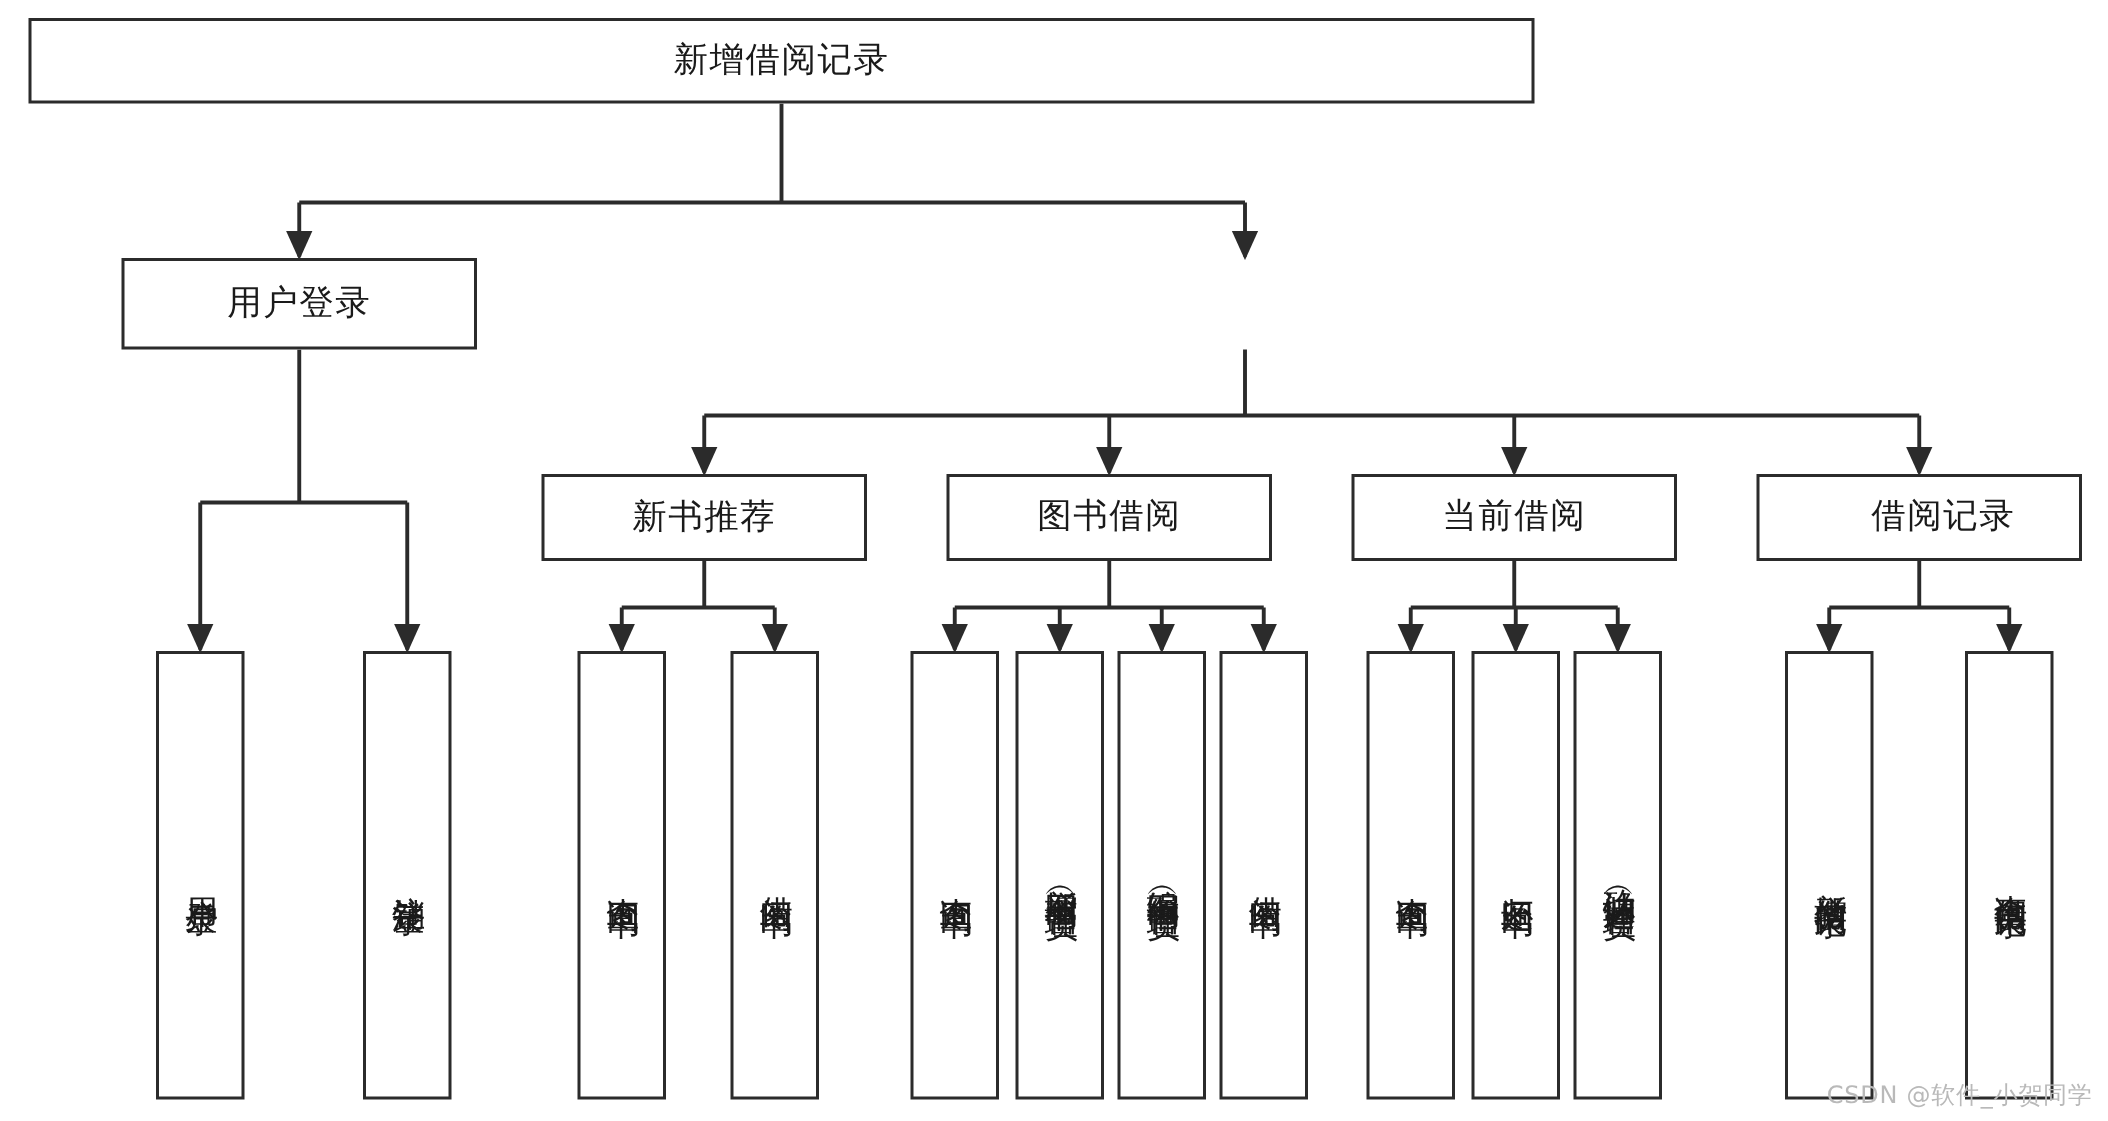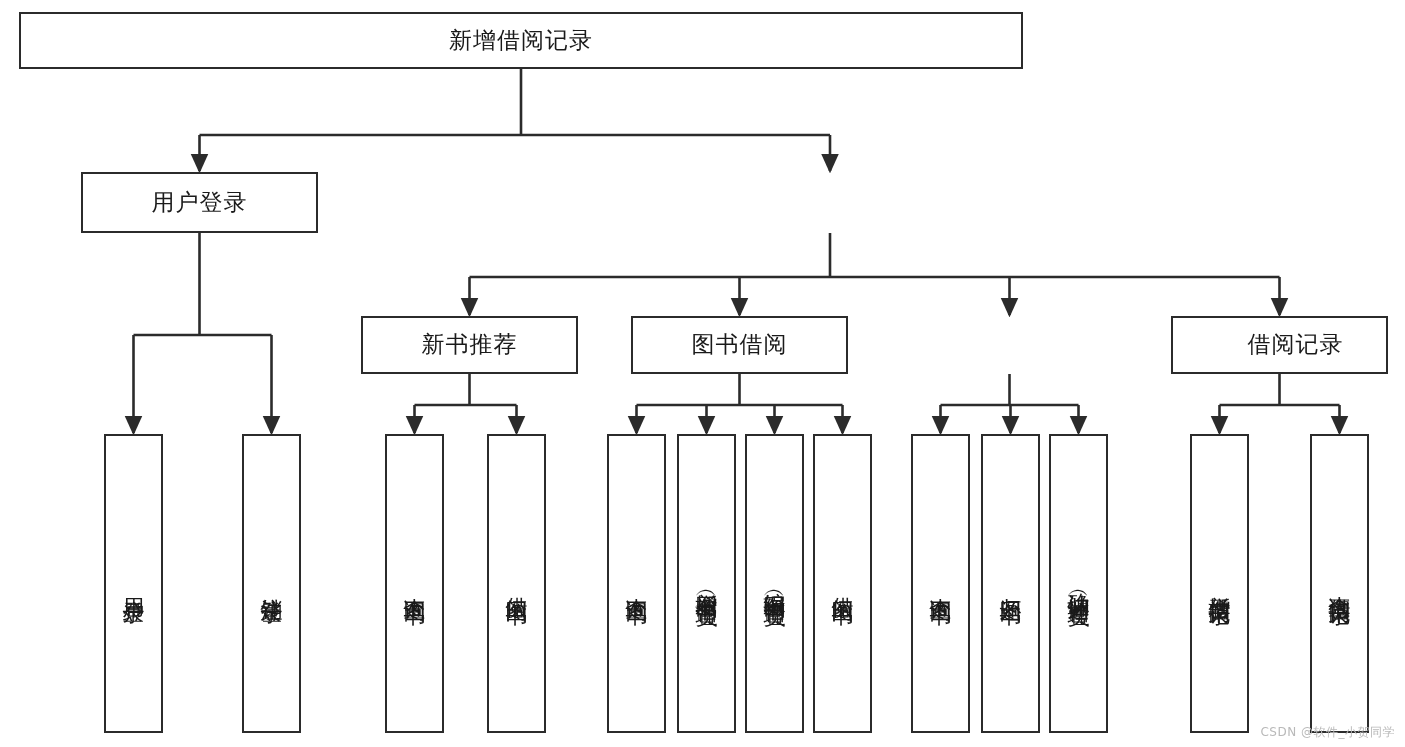--- a/index.html
+++ b/index.html
@@ -53,21 +53,21 @@
   .node.vertical .vtext {
     writing-mode: vertical-rl;
     text-orientation: upright;
     display: block;
     white-space: nowrap;
   }
   #watermark {
     position: absolute;
     right: 10px;
     bottom: 6px;
-    font-size: 12px;
+    font-size: 16px;
     color: #b9b9b9;
     letter-spacing: 0.5px;
     white-space: nowrap;
     font-family: "DejaVu Sans", "Liberation Sans", sans-serif;
   }
 </style>
 </head>
 <body>
 
 <div id="diagram">
@@ -125,20 +125,23 @@
 
 
   <div class="node horizontal" style="left: 361px; top: 316px; width: 217px; height: 58px; font-family: Liberation Serif, serif;">
       <span>新书推荐</span>
     </div>
 
   <div class="node horizontal" style="left: 631px; top: 316px; width: 217px; height: 58px; justify-content: center;">
       <span>图书借阅</span>
     </div>
 
+  <div class="node horizontal" style="left: 901px; top: 316px; width: 217px; height: 58px;">
+      <span>当前借阅</span>
+    </div>
 
   <div class="node horizontal" style="left: 1171px; top: 316px; width: 217px; height: 58px; padding-left: 32px;">
       <span>借阅记录</span>
     </div>
 
   <div class="node vertical" style="left: 104px; top: 434px; width: 59px; height: 299px;">
       <span class="vtext">用户登录</span>
     </div>
 
   <div class="node vertical" style="left: 242px; top: 434px; width: 59px; height: 299px;">

